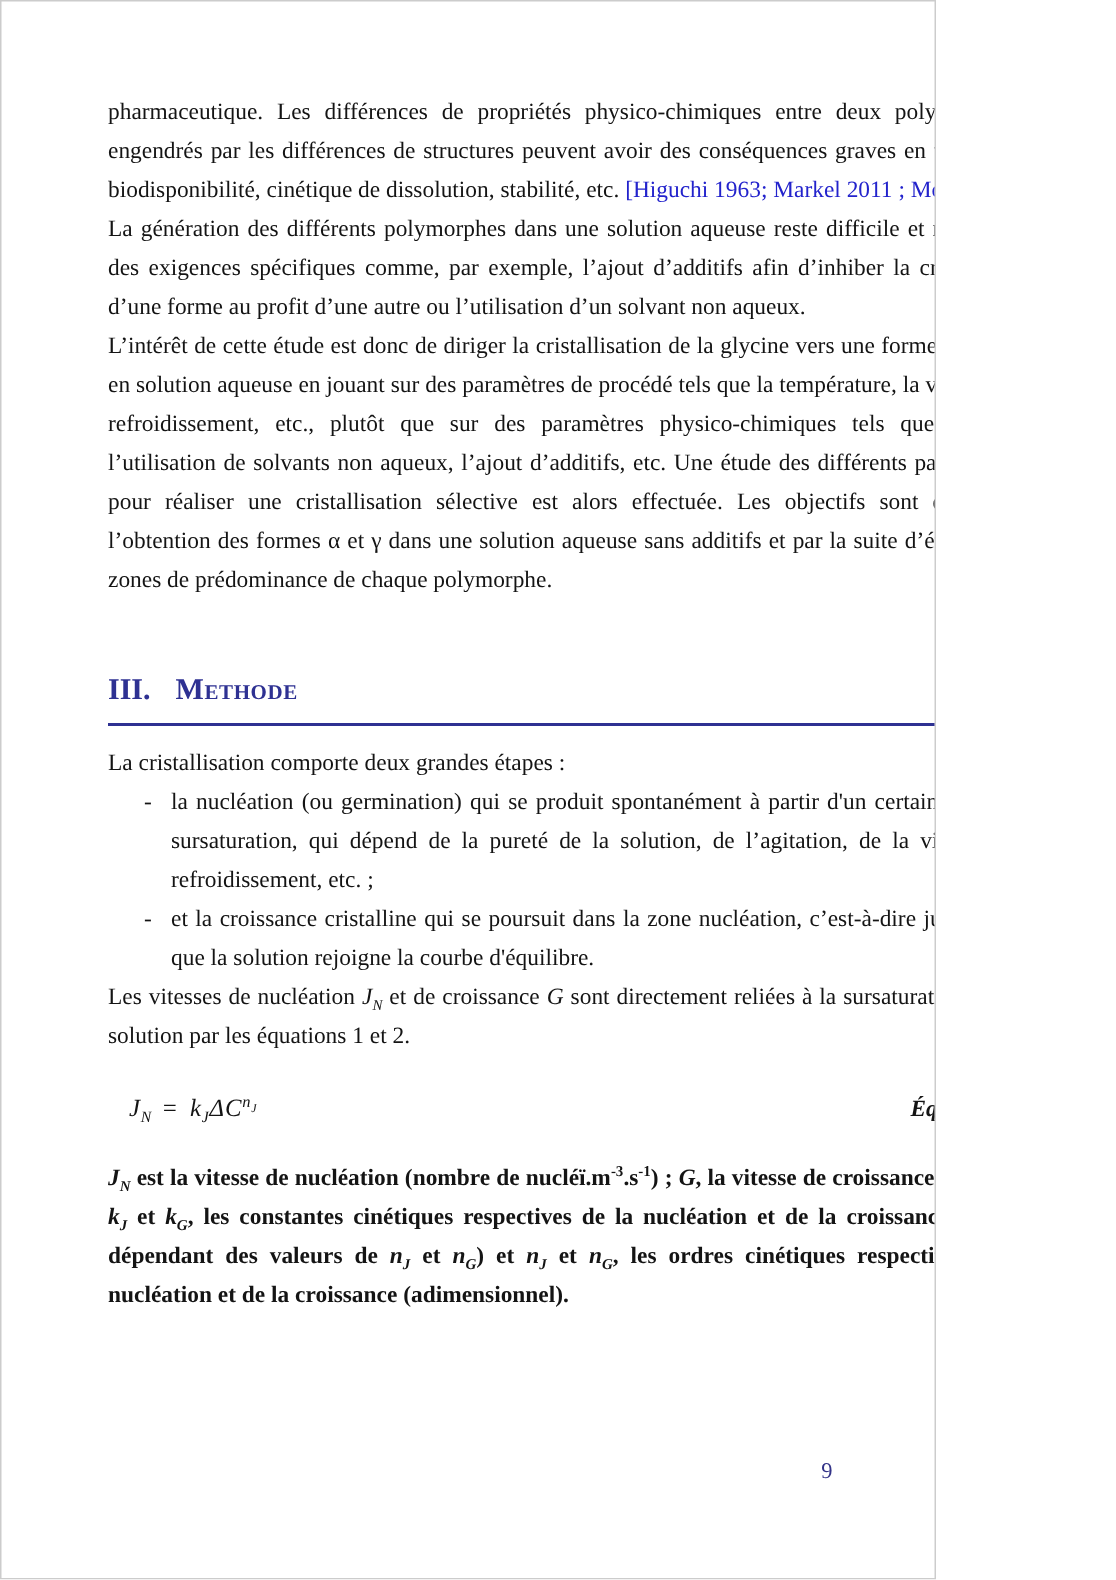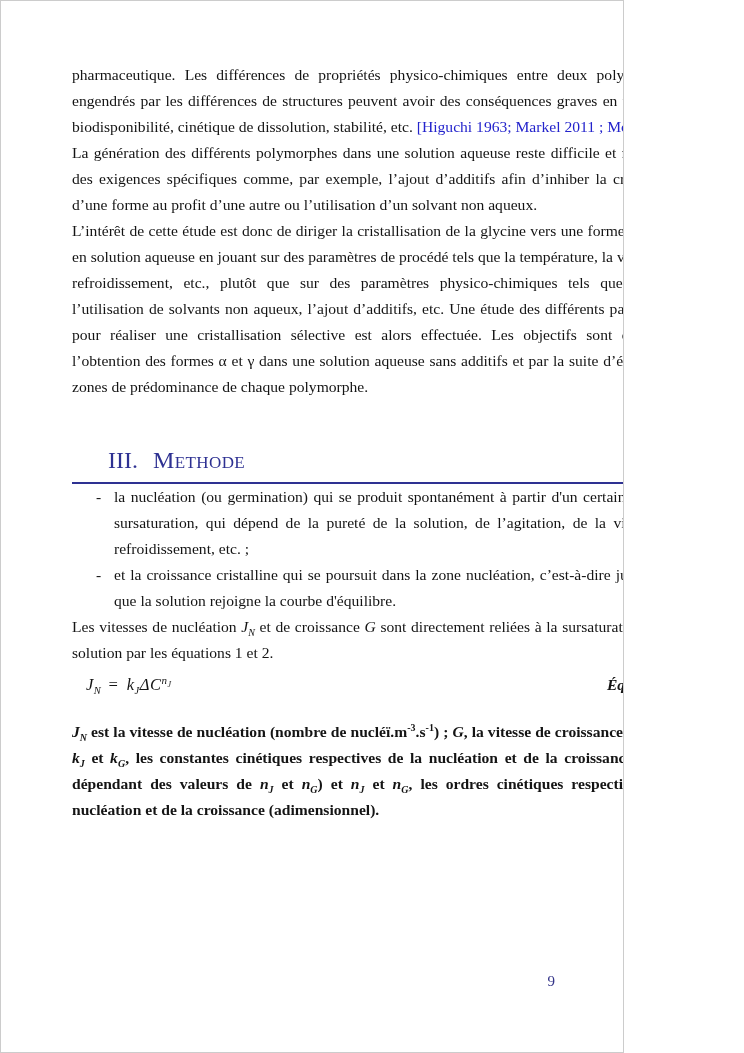--- a/index.html
+++ b/index.html
@@ -25,24 +25,23 @@
     font-size: 15.6px;
     line-height: 26px;
     text-align: justify;
   }
   .it { font-style: italic; }
   sub, sup { font-size: 10px; line-height: 0; }
   .citation { color: #2323cc; cursor: pointer; }
   .section-head {
     margin-top: 48px;
     color: #2e3192;
-    font-weight: normal;
-    font-size: 24px;
+    font-weight: bold;
+    font-size: 20px;
     line-height: 24px;
-    margin-left: 36px;
   }
   .section-head .numeral { display: inline-block; width: 45px; }
   .sc { font-variant: small-caps; letter-spacing: 0.4px; }
   .rule {
     margin-top: 10px;
     border: 0;
     border-bottom: 2px solid #2e3192;
     height: 0;
   }
   .lead { margin-top: 12px !important; }
@@ -51,21 +50,21 @@
   .li .dash {
     width: 18px;
     margin-left: 24px;
     flex: 0 0 auto;
   }
   .li .li-text { flex: 1 1 auto; text-align: justify; margin: 0; }
   .eq-row {
     display: flex;
     justify-content: space-between;
     align-items: baseline;
-    margin: 9px 0 0 14px;
+    margin: 25px 0 0 14px;
     height: 28px;
   }
   .eq-row.second { margin-top: 17px; }
   .eq { font-size: 16.5px; font-style: italic; letter-spacing: 0.5px; }
   .eq sub { font-size: 10.5px; }
   .eq .eqs { letter-spacing: 2px; }
   .eq .delta-upright { font-style: normal; }
   .eq-exp { font-size: 11px; }
   .eq-exp sub { font-size: 8px; }
   .eq-label {
@@ -91,20 +90,21 @@
     <p class="body"><span>pharmaceutique. Les différences de propriétés physico-chimiques entre deux polymorphes engendrés par les différences de structures peuvent avoir des conséquences graves en terme de biodisponibilité, cinétique de dissolution, stabilité, etc. </span><span class="citation">[Higuchi 1963; Markel 2011 ; Mo 2011].</span></p>
 
     <p class="body">La génération des différents polymorphes dans une solution aqueuse reste difficile et nécessite des exigences spécifiques comme, par exemple, l’ajout d’additifs afin d’inhiber la croissance d’une forme au profit d’une autre ou l’utilisation d’un solvant non aqueux.</p>
 
     <p class="body">L’intérêt de cette étude est donc de diriger la cristallisation de la glycine vers une forme donnée, en solution aqueuse en jouant sur des paramètres de procédé tels que la température, la vitesse de refroidissement, etc., plutôt que sur des paramètres physico-chimiques tels que le pH, l’utilisation de solvants non aqueux, l’ajout d’additifs, etc. Une étude des différents paramètres pour réaliser une cristallisation sélective est alors effectuée. Les objectifs sont d’étudier l’obtention des formes α et γ dans une solution aqueuse sans additifs et par la suite d’établir les zones de prédominance de chaque polymorphe.</p>
 
     <div class="section-head"><span class="numeral">III.</span><span class="sc">Methode</span></div>
 
     <div class="rule"></div>
 
+    <p class="body lead">La cristallisation comporte deux grandes étapes :</p>
 
     <div class="list">
       <div class="li">
         <span class="dash">-</span>
         <p class="li-text">la nucléation (ou germination) qui se produit spontanément à partir d'un certain taux de sursaturation, qui dépend de la pureté de la solution, de l’agitation, de la vitesse de refroidissement, etc. ;</p>
       </div>
       <div class="li">
         <span class="dash">-</span>
         <p class="li-text">et la croissance cristalline qui se poursuit dans la zone nucléation, c’est-à-dire jusqu'à ce que la solution rejoigne la courbe d'équilibre.</p>
       </div>

